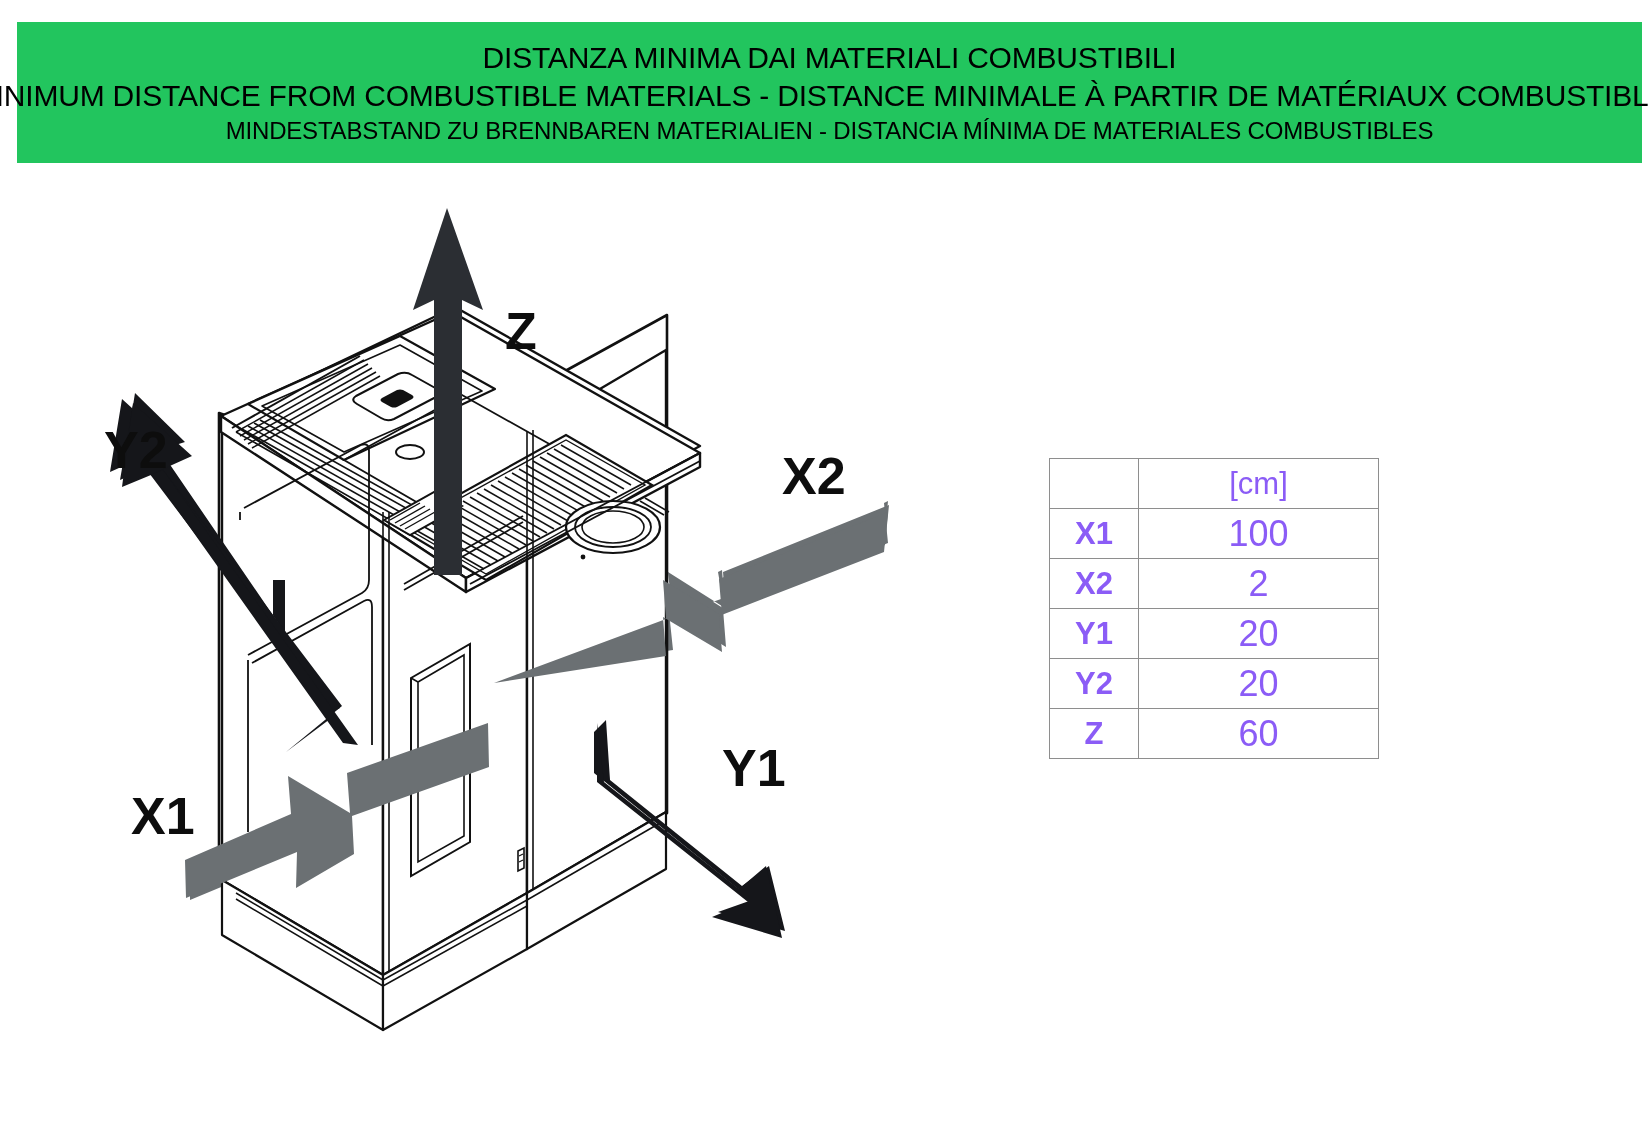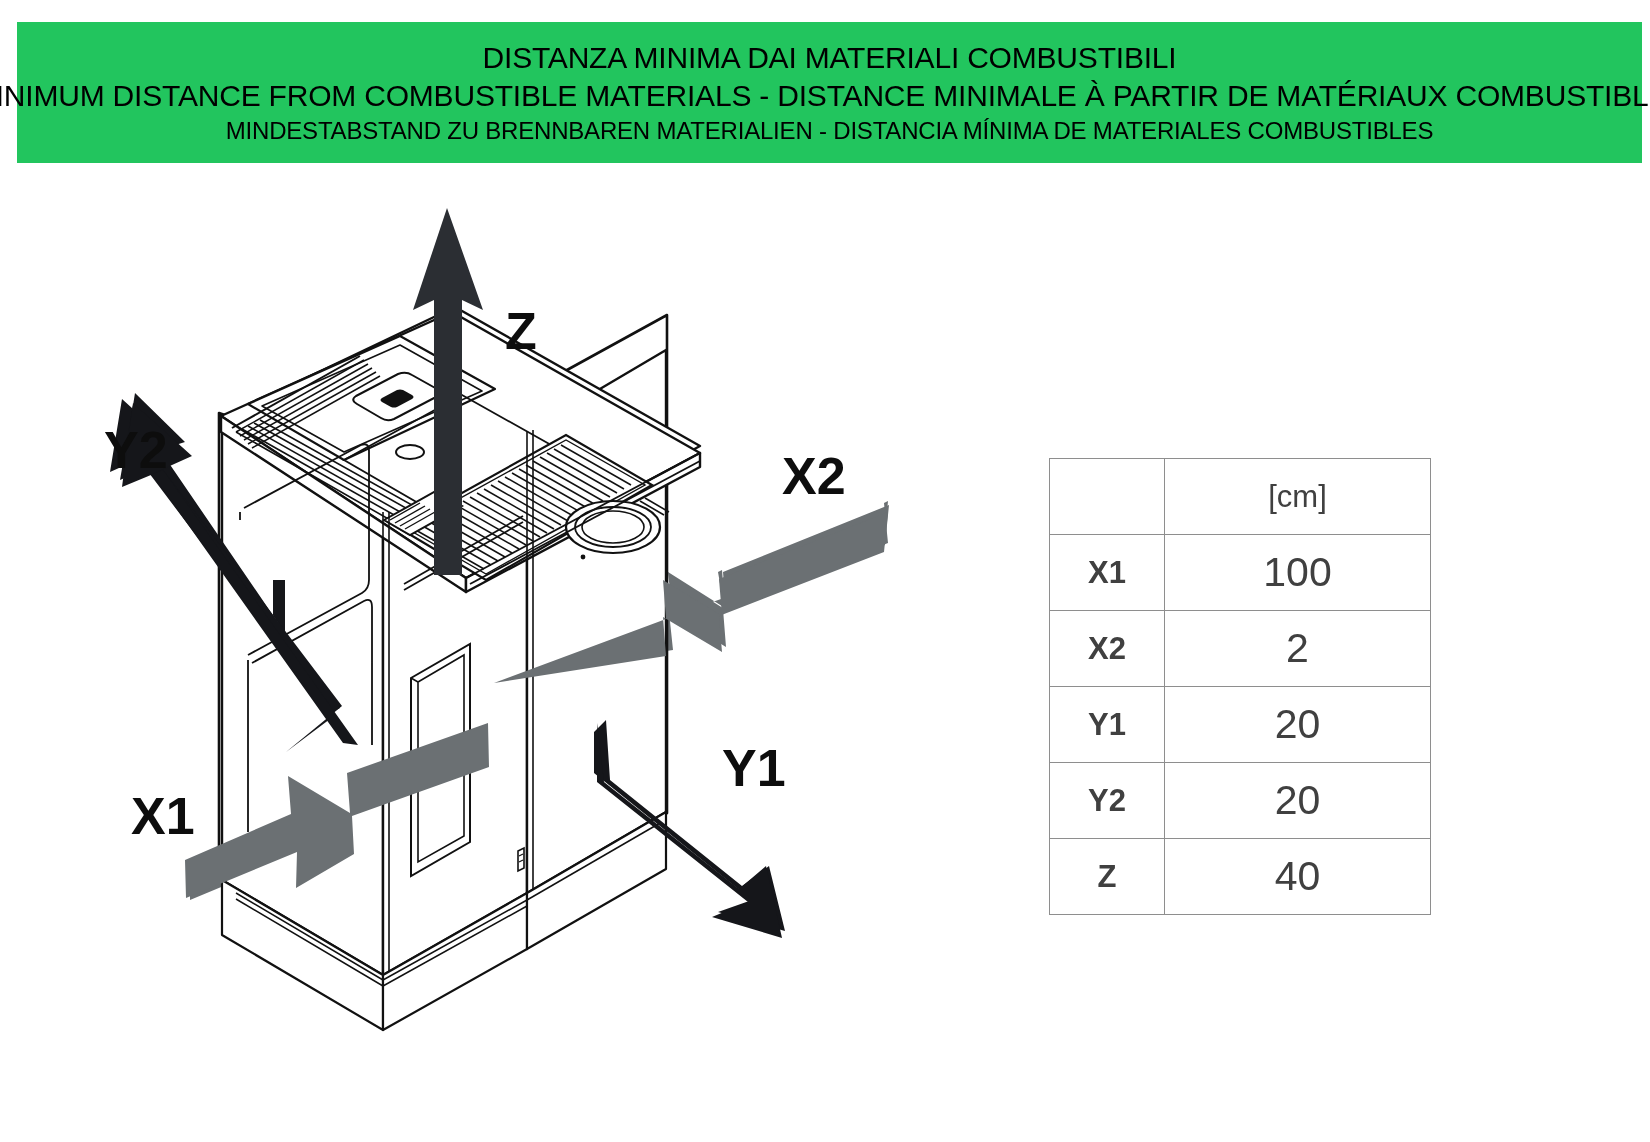--- a/index.html
+++ b/index.html
@@ -75,34 +75,34 @@
     position: absolute;
     left: 1049px;
     top: 458px;
     width: 327px;
     border-collapse: collapse;
     table-layout: fixed;
   }
   #dist-table td {
     border: 1px solid #8e8e8e;
     height: 49px;
-    padding: 13px;
+    padding: 0;
     text-align: center;
     vertical-align: middle;
-    color: #404040;
+    color: #8b5cf6;
   }
   #dist-table td.key {
     width: 88px;
     font-weight: bold;
     font-size: 31px;
   }
   #dist-table td.val {
     width: 239px;
     font-weight: 400;
-    font-size: 41px;
+    font-size: 36px;
   }
   #dist-table tr.header-row td.key { border-bottom-color: #8e8e8e; }
   #dist-table tr.header-row td.val {
     font-size: 31px;
     font-weight: 400;
   }
 </style>
 </head>
 <body>
 
@@ -447,18 +447,18 @@
       <tr>
         <td class="key">Y1</td>
         <td class="val">20</td>
       </tr>
       <tr>
         <td class="key">Y2</td>
         <td class="val">20</td>
       </tr>
       <tr>
         <td class="key">Z</td>
-        <td class="val">40</td>
+        <td class="val">60</td>
       </tr>
     </tbody>
   </table>
 
 </div>
 
 </body></html>

